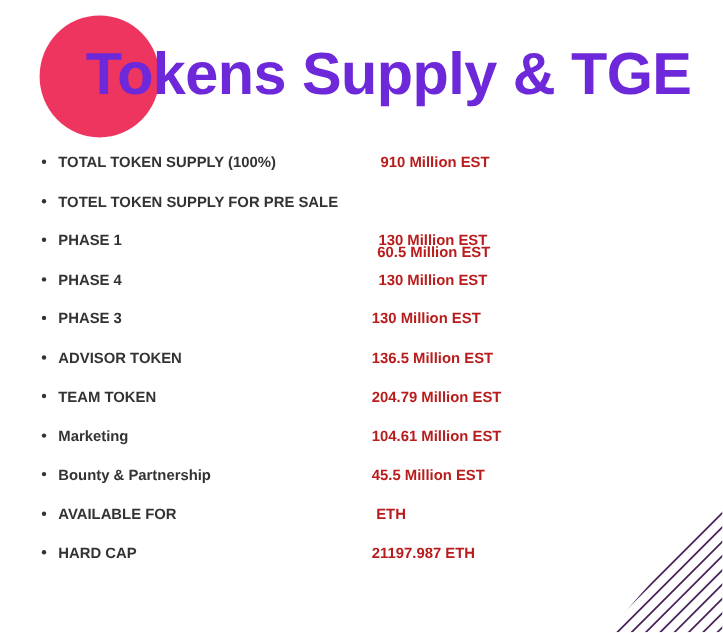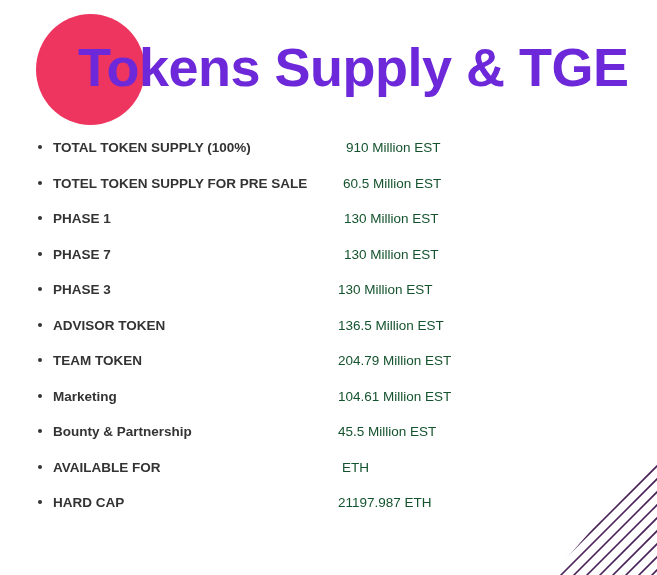--- a/index.html
+++ b/index.html
@@ -73,22 +73,22 @@
     font-size: 13.5px;
     font-weight: bold;
     color: #333333;
     white-space: nowrap;
     line-height: 16px;
   }
   .row-value {
     position: absolute;
     top: 0;
     font-size: 13.5px;
-    font-weight: normal;
-    color: #14532d;
+    font-weight: bold;
+    color: #b91c1c;
     white-space: nowrap;
     line-height: 16px;
   }
 
   
   .corner-stripes {
     position: absolute;
     right: 0;
     bottom: 0;
     width: 105px;
@@ -110,30 +110,30 @@
 
 <div class="token-list">
     <div class="row">
       <span class="bullet"></span>
       <span class="row-label">TOTAL TOKEN SUPPLY (100%)</span>
       <span class="row-value" style="left: 346px;">910 Million EST</span>
     </div>
     <div class="row">
       <span class="bullet"></span>
       <span class="row-label">TOTEL TOKEN SUPPLY FOR PRE SALE</span>
-      <span class="row-value" style="left: 343px;">60.5 Million EST</span>
+      <span class="row-value" style="left: 343px; margin-top: 46px;">60.5 Million EST</span>
     </div>
     <div class="row">
       <span class="bullet"></span>
       <span class="row-label">PHASE 1</span>
       <span class="row-value" style="left: 344px;">130 Million EST</span>
     </div>
     <div class="row">
       <span class="bullet"></span>
-      <span class="row-label">PHASE 7</span>
+      <span class="row-label">PHASE 4</span>
       <span class="row-value" style="left: 344px;">130 Million EST</span>
     </div>
     <div class="row">
       <span class="bullet"></span>
       <span class="row-label">PHASE 3</span>
       <span class="row-value" style="left: 338px;">130 Million EST</span>
     </div>
     <div class="row">
       <span class="bullet"></span>
       <span class="row-label">ADVISOR TOKEN</span>

